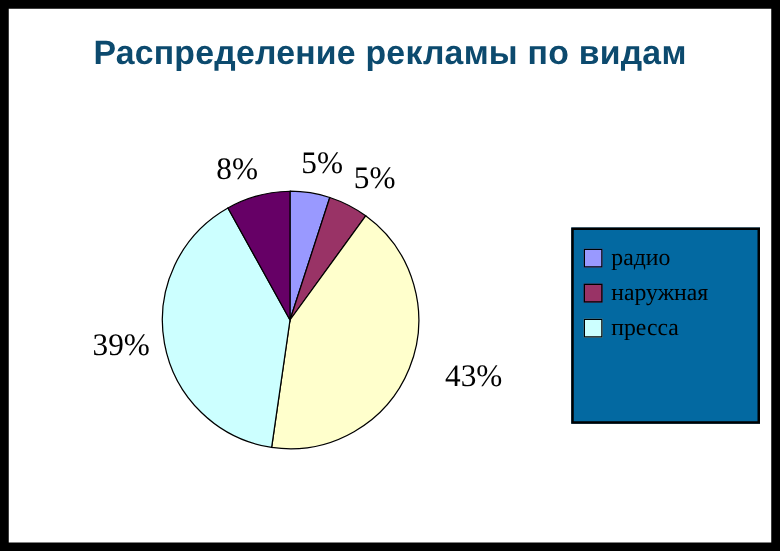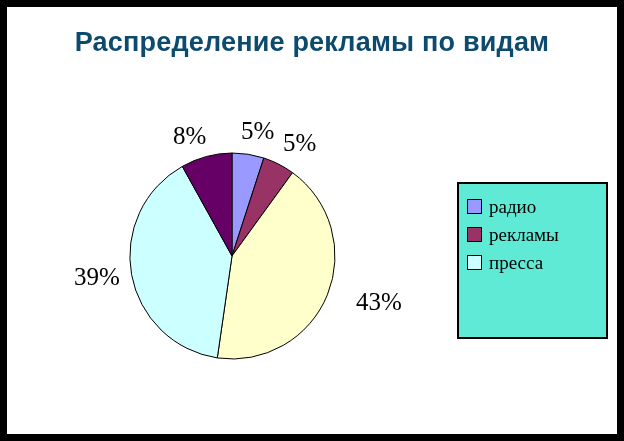--- a/index.html
+++ b/index.html
@@ -51,21 +51,21 @@
     white-space: nowrap;
   }
   #legend-box {
     position: absolute;
     left: 450px;
     top: 175px;
     width: 151px;
     height: 157px;
     box-sizing: border-box;
     border: 2px solid #000000;
-    background: #5eead4;
+    background: #0369a1;
     padding: 8px 0 0 8px;
   }
   .legend-row {
     display: flex;
     align-items: center;
     height: 28px;
   }
   .legend-swatch {
     width: 15px;
     height: 15px;
@@ -118,21 +118,21 @@
 
   <div id="legend-box">
 
     <div class="legend-row">
       <span class="legend-swatch" style="background:#9999FF;"></span>
       <span class="legend-label">радио</span>
     </div>
 
     <div class="legend-row">
       <span class="legend-swatch" style="background:#993366;"></span>
-      <span class="legend-label">рекламы</span>
+      <span class="legend-label">наружная</span>
     </div>
 
 
     <div class="legend-row">
       <span class="legend-swatch" style="background:#CCFFFF;"></span>
       <span class="legend-label">пресса</span>
     </div>
 
 
   </div>

